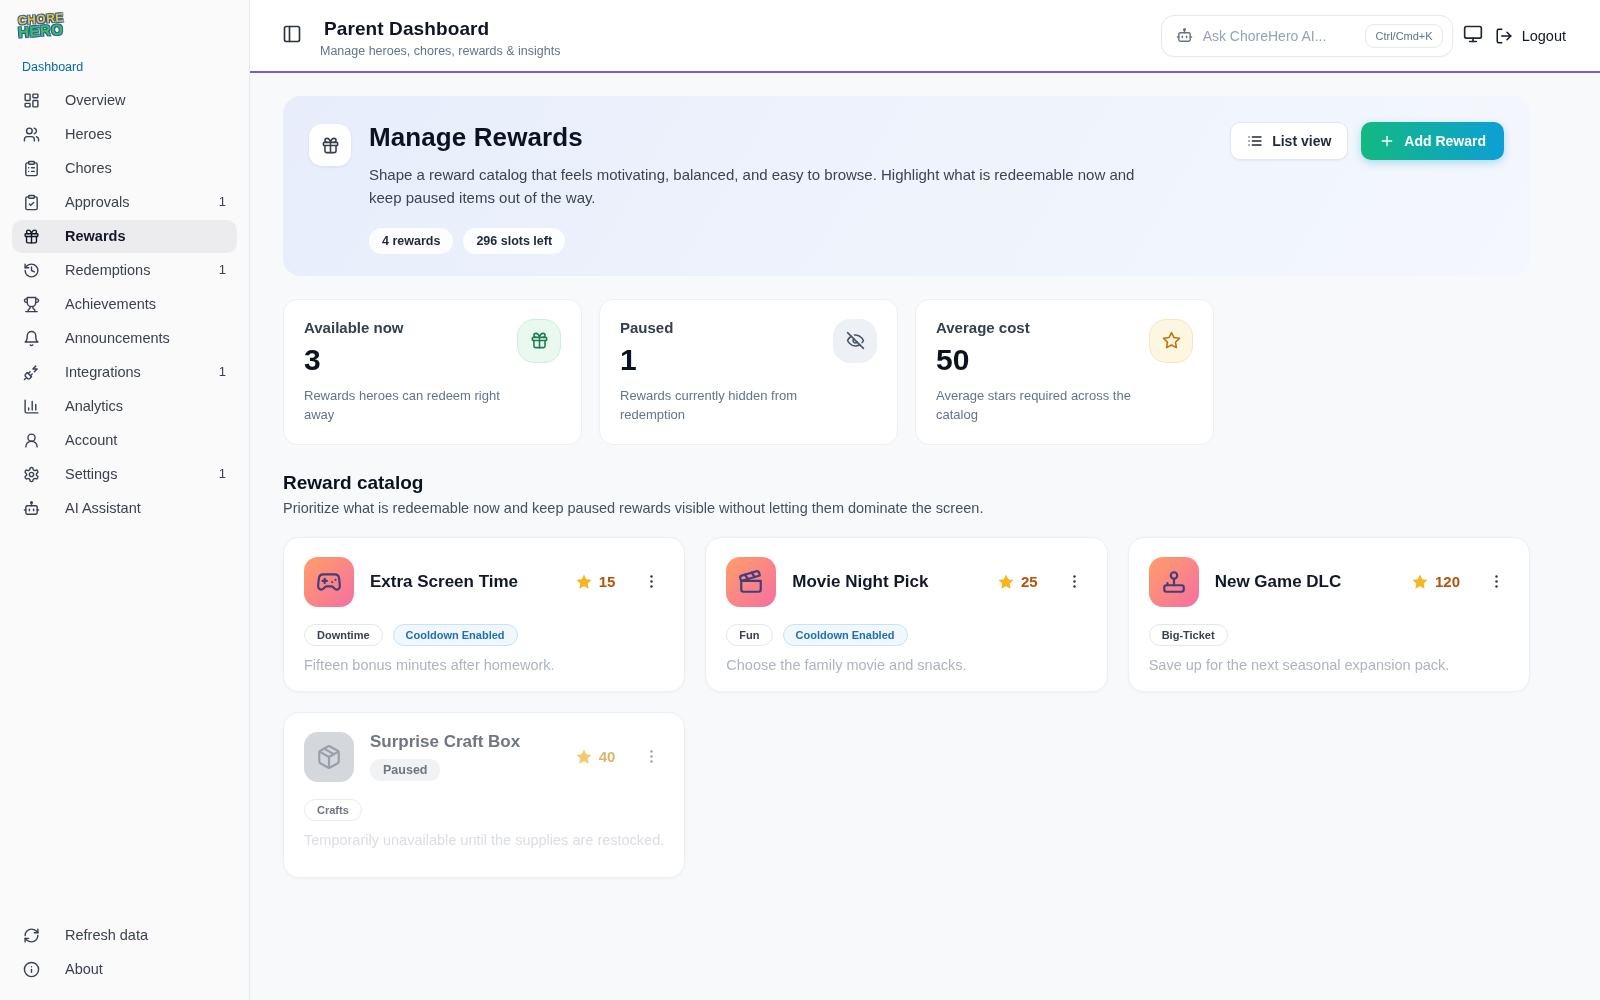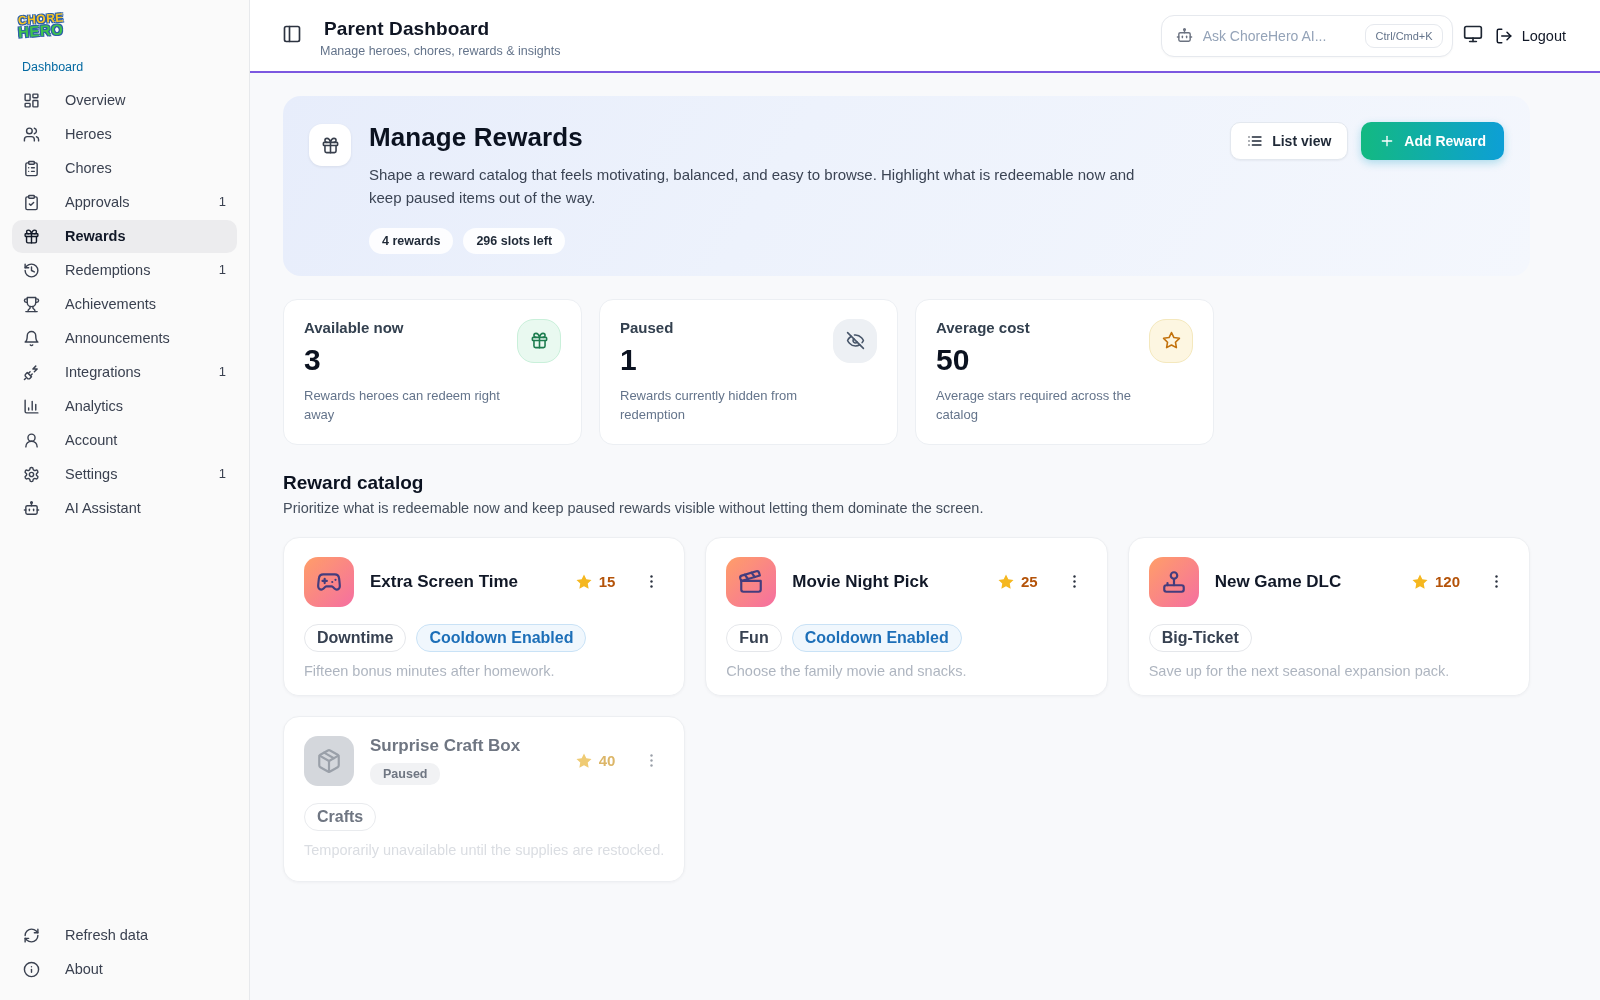--- a/index.html
+++ b/index.html
@@ -105,21 +105,21 @@
     justify-content:center; color:#443c7d; }
   .card-emoji svg { width:26px; height:26px; }
   .card-title-wrap { flex:1; min-width:0; }
   .card-name { font-size:17px; font-weight:700; color:#111827; }
   .card-cost { display:flex; align-items:center; gap:6px; font-size:15px; font-weight:700; color:#b45309; }
   .card-cost .star { color:#f5b71f; display:flex; }
   .card-cost .star svg { width:18px; height:18px; }
   .card-dots { background:none; border:none; cursor:pointer; color:#2c3340; display:flex; padding:4px; margin-left:8px; }
   .card-dots svg { width:17px; height:17px; }
   .card-tags { display:flex; gap:10px; margin:17px 0 11px; flex-wrap:wrap; }
-  .tag { border-radius:999px; padding:4px 12px; font-size:16px; font-weight:700; }
+  .tag { border-radius:999px; padding:4px 12px; font-size:11px; font-weight:700; }
   .tag-neutral { background:#fff; border:1px solid #e5e7eb; color:#374151; }
   .tag-blue { background:#f0f7fd; border:1px solid #c9e2f6; color:#1d6fb8; }
   .card-desc { font-size:14.5px; color:#adb4bf; }
 
   
   .reward-card.paused { min-height:166px; }
   .reward-card.paused .card-emoji { background:#d4d7dc; color:#9aa0a9; }
   .reward-card.paused .card-name { color:#6f7682; }
   .reward-card.paused .card-cost { color:#dcb668; }
   .reward-card.paused .card-cost .star { color:#efcb74; }

